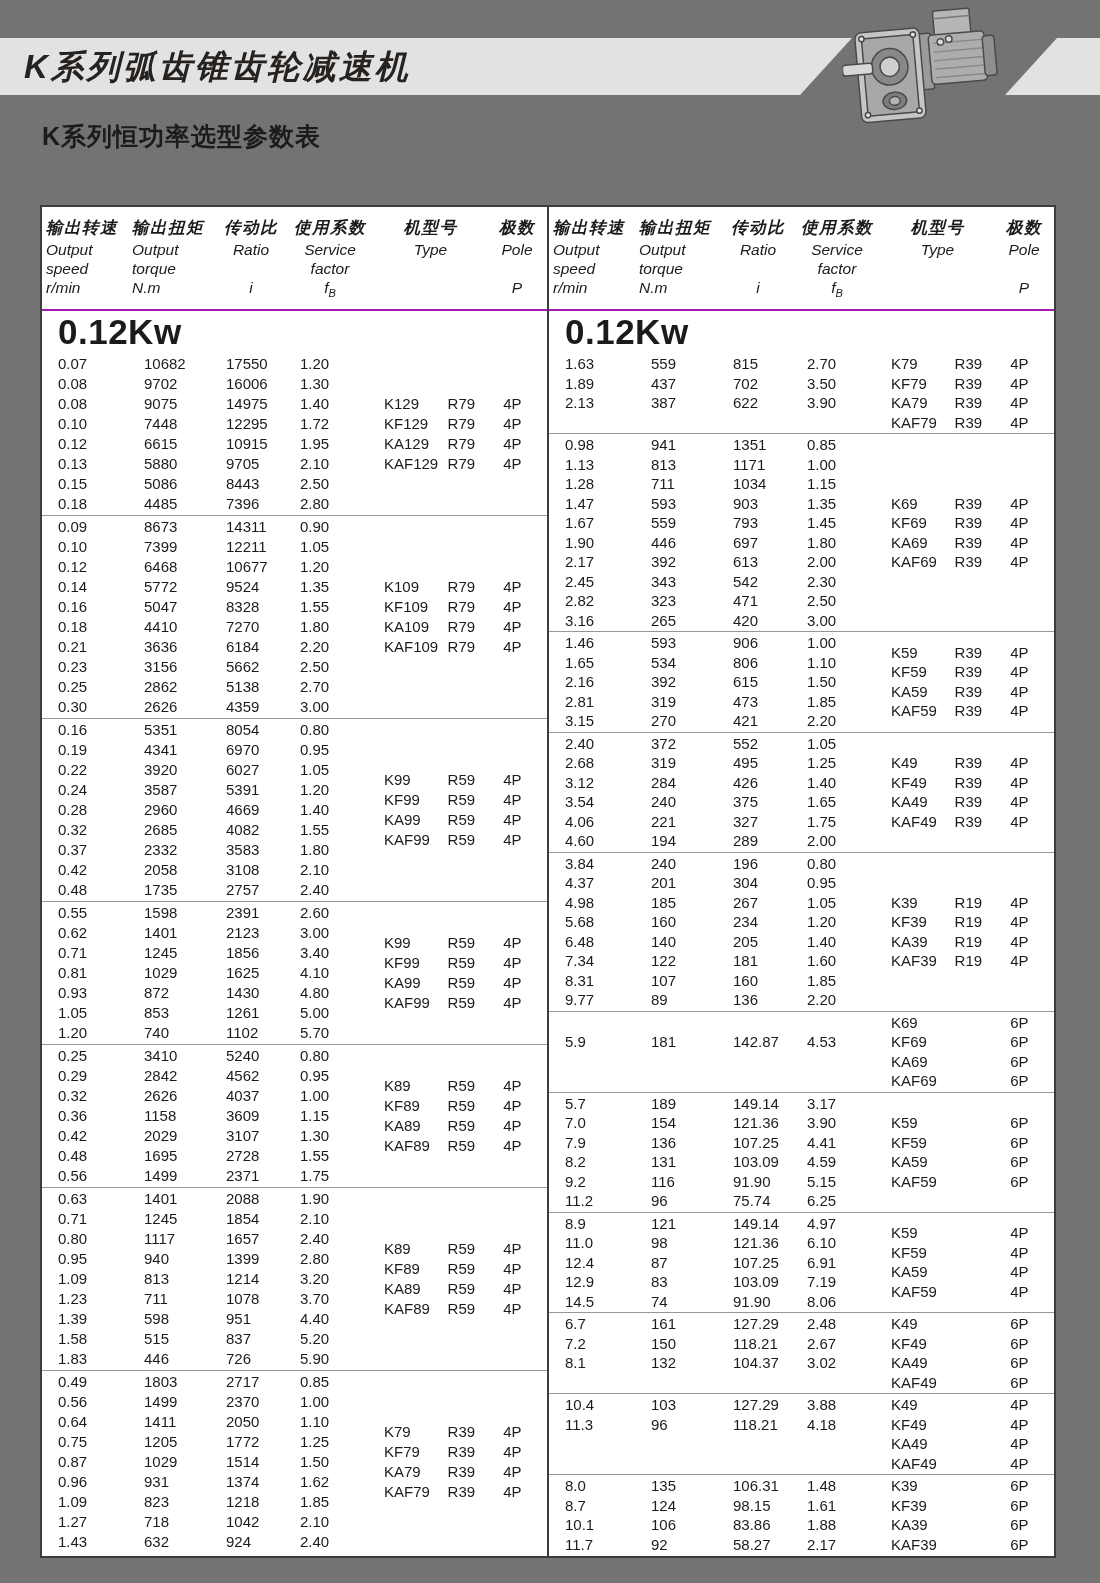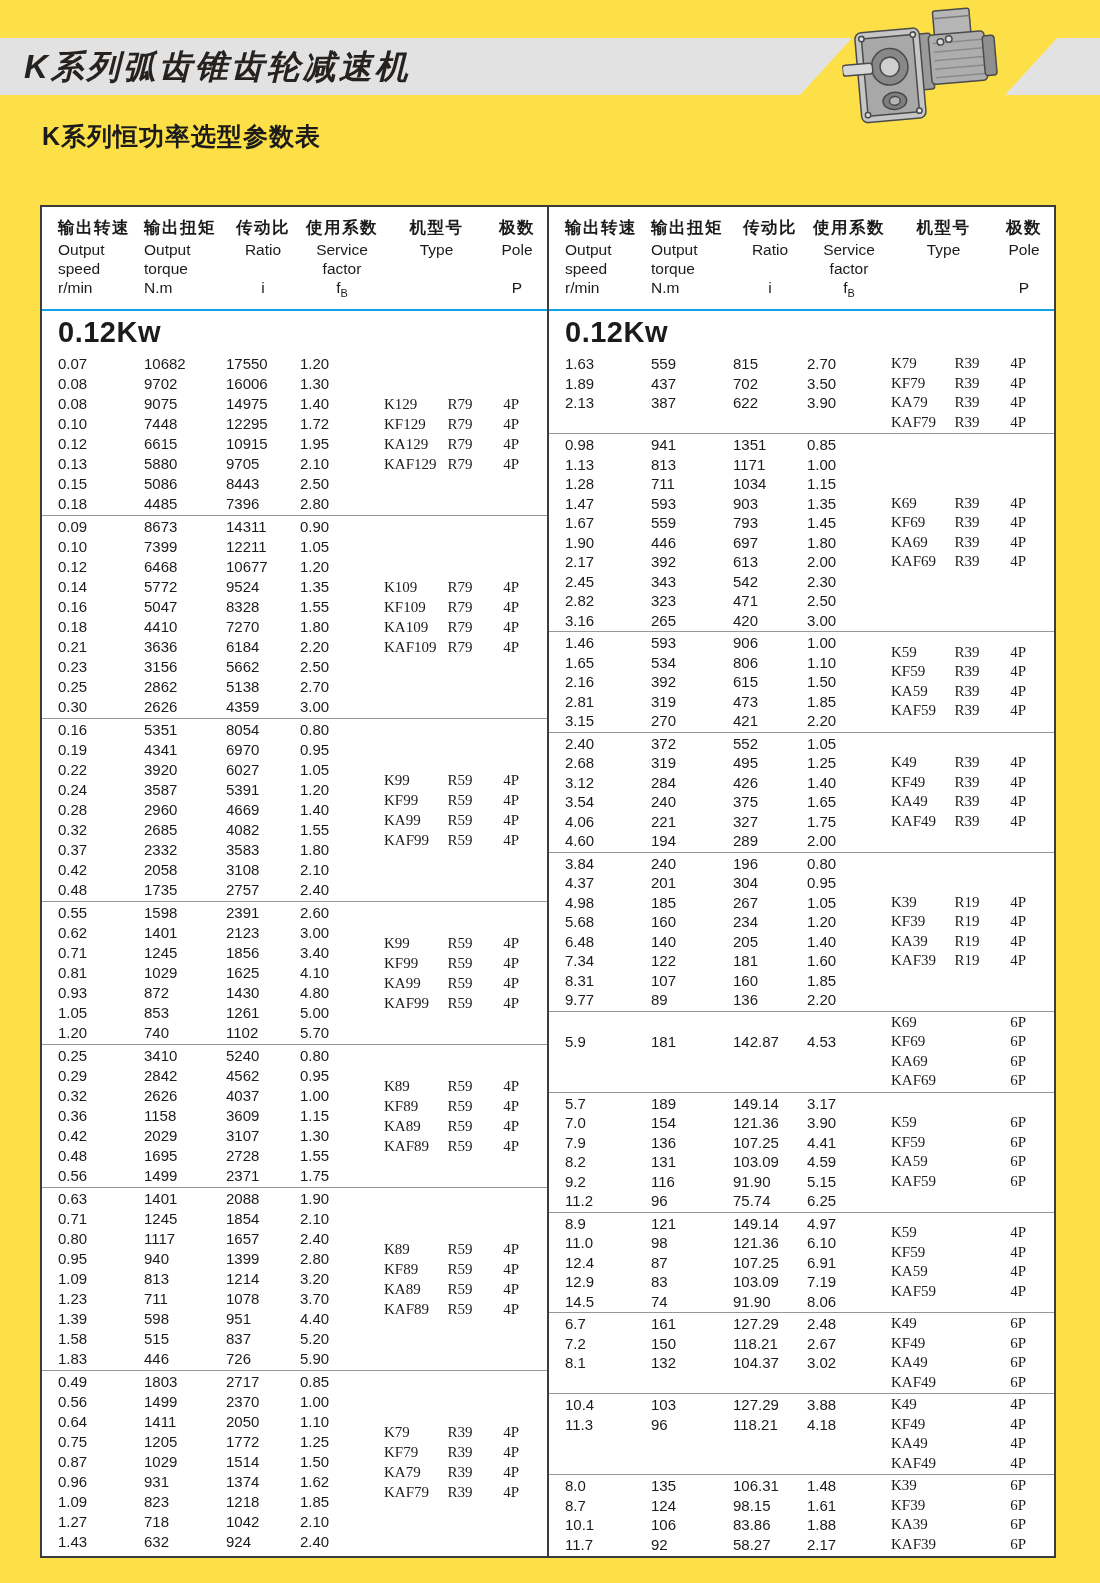--- a/index.html
+++ b/index.html
@@ -1,16 +1,16 @@
 <!DOCTYPE html>
 <html><head>
 <meta charset="utf-8">
 <style>
   html,body{margin:0;padding:0;background:#fff;}
-  .page{position:relative;width:1100px;height:1583px;background:#fde047;overflow:hidden;
+  .page{position:relative;width:1100px;height:1583px;background:#737373;overflow:hidden;
         font-family:"Liberation Sans",sans-serif;color:#1b1b1b;}
 
   
   .banner{position:absolute;top:38px;left:0;width:1100px;height:57px;}
   .banner-bg{position:absolute;left:0;top:0;width:1100px;height:57px;background:#e2e2e2;
              clip-path:polygon(0 0,852px 0,800px 100%,0 100%);}
   .banner-accent{position:absolute;right:0;top:0;width:95px;height:57px;background:#e2e2e2;
              clip-path:polygon(52px 0,95px 0,95px 100%,0 100%);}
   .banner-title{position:absolute;left:24px;top:50%;transform:translateY(-50%);
              font-size:33px;font-weight:900;font-style:italic;letter-spacing:3px;color:#262220;}
@@ -19,42 +19,42 @@
   
   .title-cn{position:absolute;top:120px;left:42px;font-size:25px;font-weight:bold;letter-spacing:1px;}
   .title-en{position:absolute;top:157px;left:40px;font-size:19.5px;}
 
   
   .param-table{position:absolute;top:205px;left:40px;width:1016px;height:1353px;
                border:2px solid #3c3c3c;display:flex;box-sizing:border-box;background:#fff;}
   .half{flex:1 1 0;display:flex;flex-direction:column;overflow:hidden;min-width:0;}
   .half.right{border-left:2px solid #3c3c3c;}
 
-  .thead{height:104px;box-sizing:border-box;border-bottom:2px solid #0ea5e9;
+  .thead{height:104px;box-sizing:border-box;border-bottom:2px solid #a21caf;
          display:grid;grid-template-columns:86px 82px 74px 84px 1fr 56px;
-         padding:11px 2px 0 16px;}
+         padding:11px 2px 0 4px;font-style:italic;}
   .hcell{line-height:19px;}
   .hcell .h-cn{font-weight:bold;font-size:16.5px;letter-spacing:1.5px;height:22px;white-space:nowrap;}
   .hcell .h-en{font-size:15.5px;height:19px;}
   .hcell .h-unit{font-size:15.5px;height:19px;}
   .hcell .h-unit sub{font-size:11px;}
   .hcell.c0,.hcell.c1{text-align:left;}
   .hcell.c2,.hcell.c3,.hcell.c4,.hcell.c5{text-align:center;}
 
   .section-label{height:42px;display:flex;align-items:center;padding-left:16px;
-                 font-size:29px;font-weight:bold;letter-spacing:0.5px;text-align:center;}
+                 font-size:35px;font-weight:bold;letter-spacing:0.5px;text-align:center;}
   .blocks{flex:1;display:flex;flex-direction:column;overflow:hidden;}
 
   .block{display:flex;align-items:center;padding:1px 0;}
   .block + .block{border-top:1px solid #979797;}
   .rows{width:342px;box-sizing:border-box;padding-left:16px;flex:0 0 342px;}
   .row{display:grid;grid-template-columns:86px 82px 74px 84px;height:20px;line-height:20px;
        font-size:15px;white-space:nowrap;}
   .half.right .row{height:19.5px;line-height:19.5px;}
-  .types{flex:1;display:flex;flex-direction:column;justify-content:center;min-width:0;font-family:Liberation Serif, serif;}
+  .types{flex:1;display:flex;flex-direction:column;justify-content:center;min-width:0;}
   .type-row{display:flex;height:20px;line-height:20px;font-size:15px;white-space:nowrap;}
   .half.right .type-row{height:19.5px;line-height:19.5px;}
   .t-name{width:64px;}
   .t-r{width:56px;}
   .t-pole{margin-left:auto;width:44px;}
 </style>
 </head>
 <body>
 
 <div class="page">

